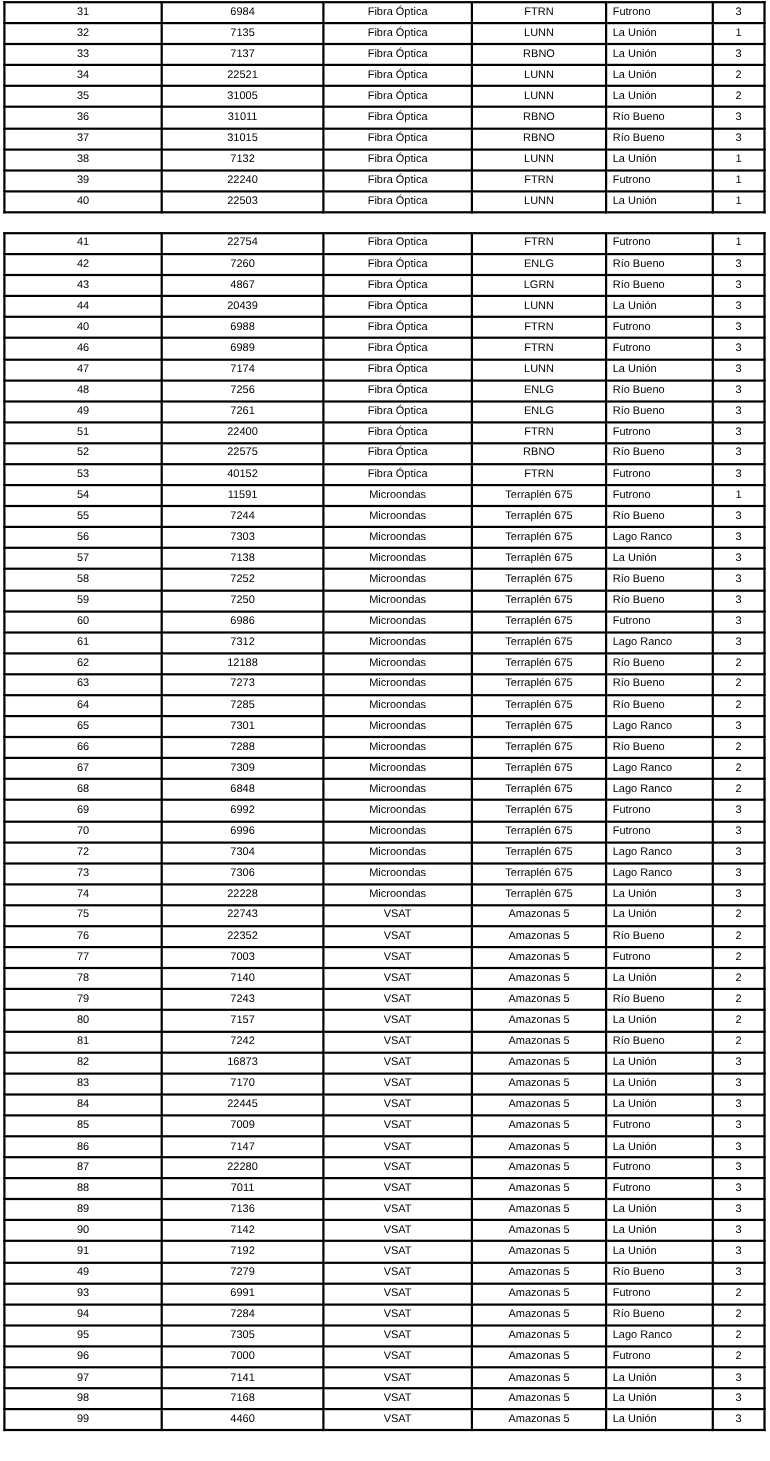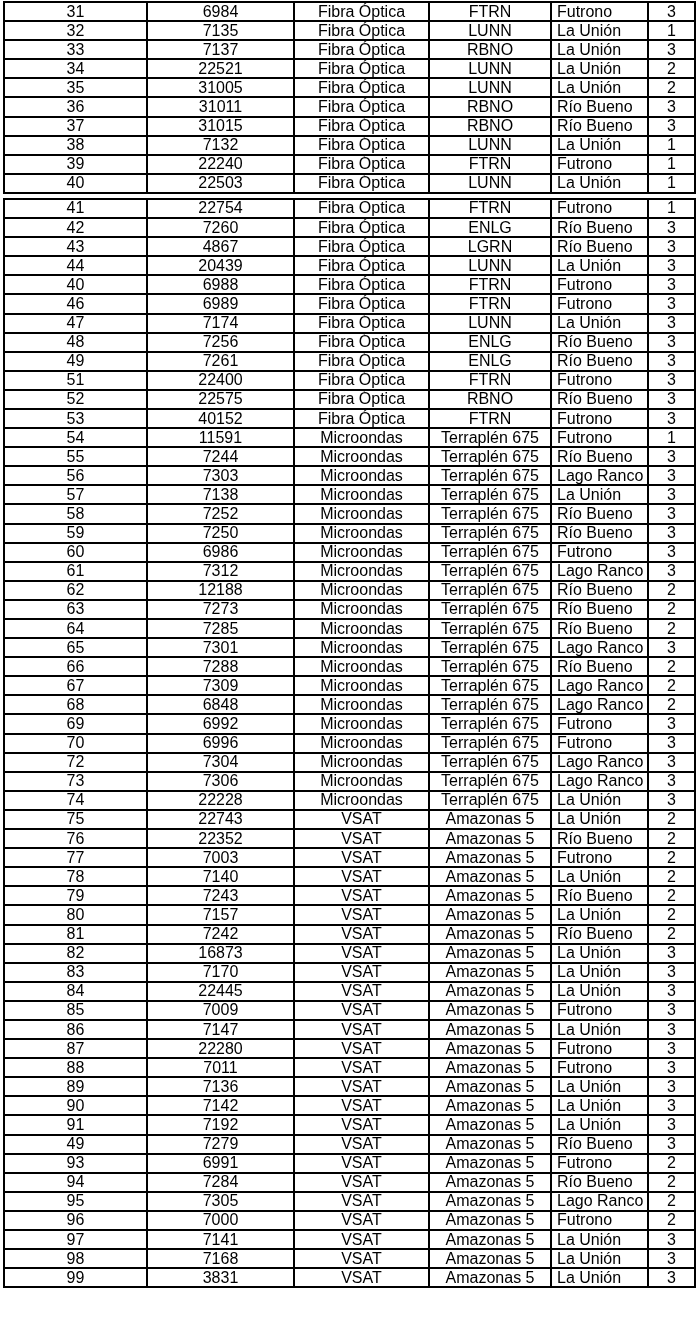--- a/index.html
+++ b/index.html
@@ -11,25 +11,25 @@
     overflow: hidden;
   }
   .doc {
     padding: 1px 0 0 3px;
   }
   table.grid {
     border-collapse: collapse;
     table-layout: fixed;
     width: 691px;
     font-family: "Liberation Sans", "DejaVu Sans", sans-serif;
-    font-size: 16px;
+    font-size: 10px;
     color: #000000;
   }
   table.grid + table.grid {
-    margin-top: 4px; 
+    margin-top: 17px; 
   }
   table.grid td {
     border: 2px solid #000000;
     height: 17.1px;
     line-height: 1;
     padding: 0;
     text-align: center;
     vertical-align: middle;
     white-space: nowrap;
     overflow: hidden;
@@ -589,21 +589,21 @@
           <tr>
             <td class="c0">98</td>
             <td class="c1">7168</td>
             <td class="c2">VSAT</td>
             <td class="c3">Amazonas 5</td>
             <td class="c4">La Unión</td>
             <td class="c5">3</td>
           </tr>
           <tr>
             <td class="c0">99</td>
-            <td class="c1">3831</td>
+            <td class="c1">4460</td>
             <td class="c2">VSAT</td>
             <td class="c3">Amazonas 5</td>
             <td class="c4">La Unión</td>
             <td class="c5">3</td>
           </tr>
         </tbody>
       </table>
     </div>
 </div>
 

